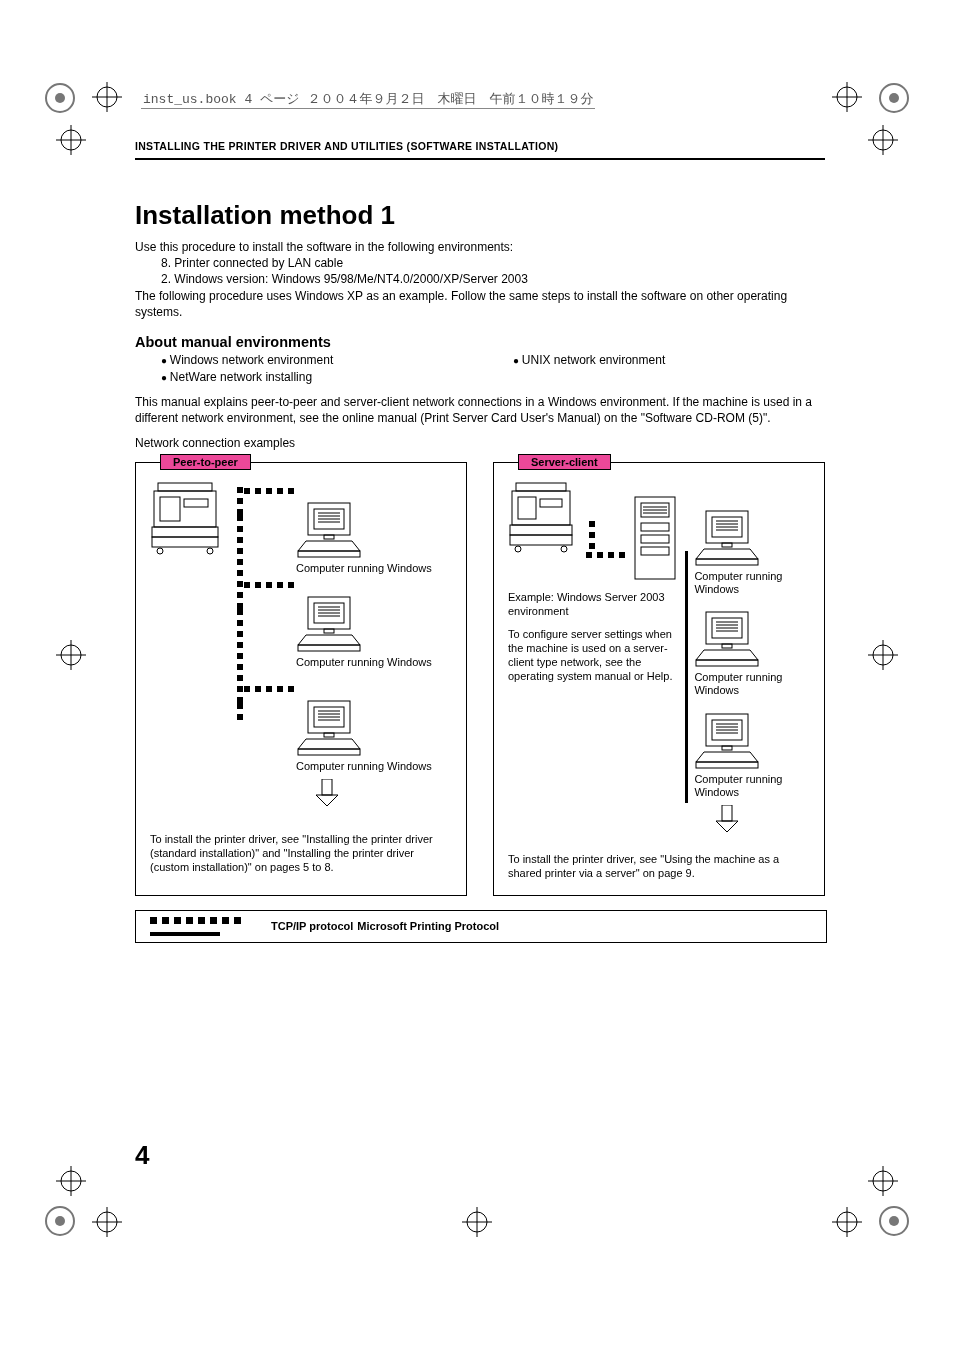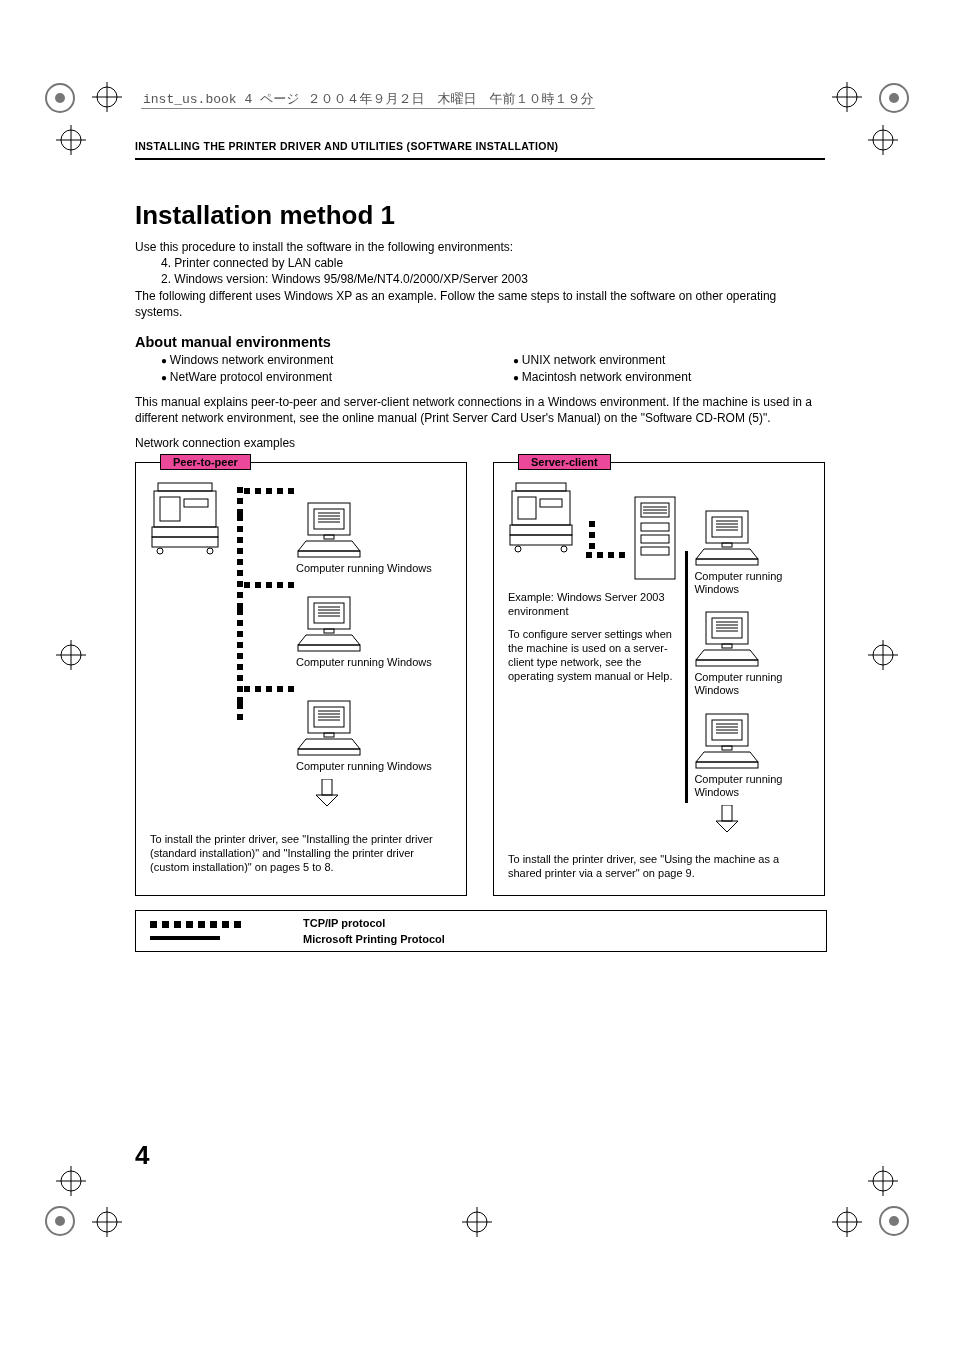--- a/index.html
+++ b/index.html
@@ -103,21 +103,21 @@
     margin-top: 14px;
     padding: 6px 14px;
     display:flex;
     gap:30px;
     align-items:center;
     font-size:11px;
   }
   .legend-dots { display:flex; gap:5px; }
   .legend-dots span { width:7px; height:7px; background:#000; display:inline-block; }
   .legend-line { width:70px; height:4px; background:#000; }
-  .legend-labels { font-weight:bold; display:flex; flex-direction:column; gap:4px;margin-left:32px; }
+  .legend-labels { font-weight:bold; display:flex; flex-direction:row; gap:4px; }
 
   .page-number {
     position: absolute;
     left: 135px;
     top: 1140px;
     font-size: 26px;
     font-weight: bold;
   }
 
   .vline-sc { width:4px; background:#000; }
@@ -236,35 +236,34 @@
 
 <div class="page">
   <div class="section-header">INSTALLING THE PRINTER DRIVER AND UTILITIES (SOFTWARE INSTALLATION)</div>
   <hr class="header-rule">
 
   <h1>Installation method 1</h1>
 
   <div class="intro">
     <p>Use this procedure to install the software in the following environments:</p>
     <ol class="num-list">
-      <li>4. Printer connected by LAN cable</li>
+      <li>8. Printer connected by LAN cable</li>
       <li>2. Windows version: Windows 95/98/Me/NT4.0/2000/XP/Server 2003</li>
     </ol>
-    <p>The following different uses Windows XP as an example. Follow the same steps to install the software on other operating systems.</p>
+    <p>The following procedure uses Windows XP as an example. Follow the same steps to install the software on other operating systems.</p>
   </div>
 
   <h2>About manual environments</h2>
   <div class="bullet-cols">
     <div class="bullet-col">
       <div>Windows network environment</div>
-      <div>NetWare protocol environment</div>
+      <div>NetWare network installing</div>
     </div>
     <div class="bullet-col">
       <div>UNIX network environment</div>
-      <div>Macintosh network environment</div>
     </div>
   </div>
   <p style="line-height:1.35;">This manual explains peer-to-peer and server-client network connections in a Windows environment. If the machine is used in a different network environment, see the online manual (Print Server Card User's Manual) on the "Software CD-ROM (5)".</p>
 
   <p class="examples-title">Network connection examples</p>
 
   <div class="diagram-row">
 
     <div class="diagram-box">
       <div class="diagram-label">Peer-to-peer</div>

